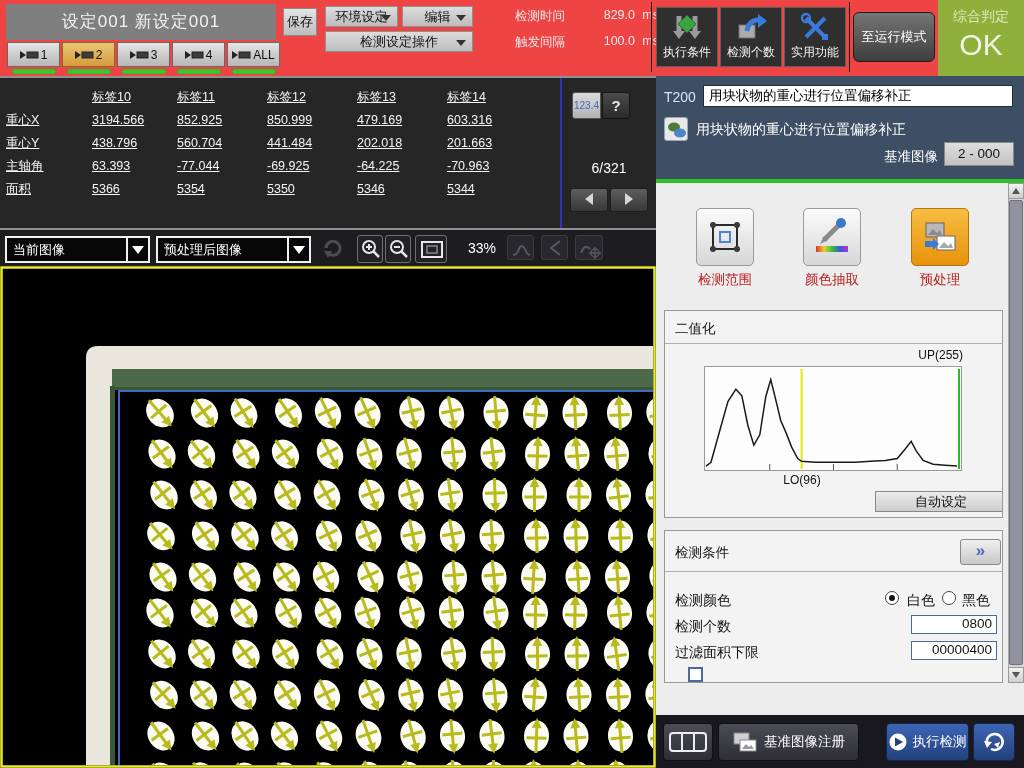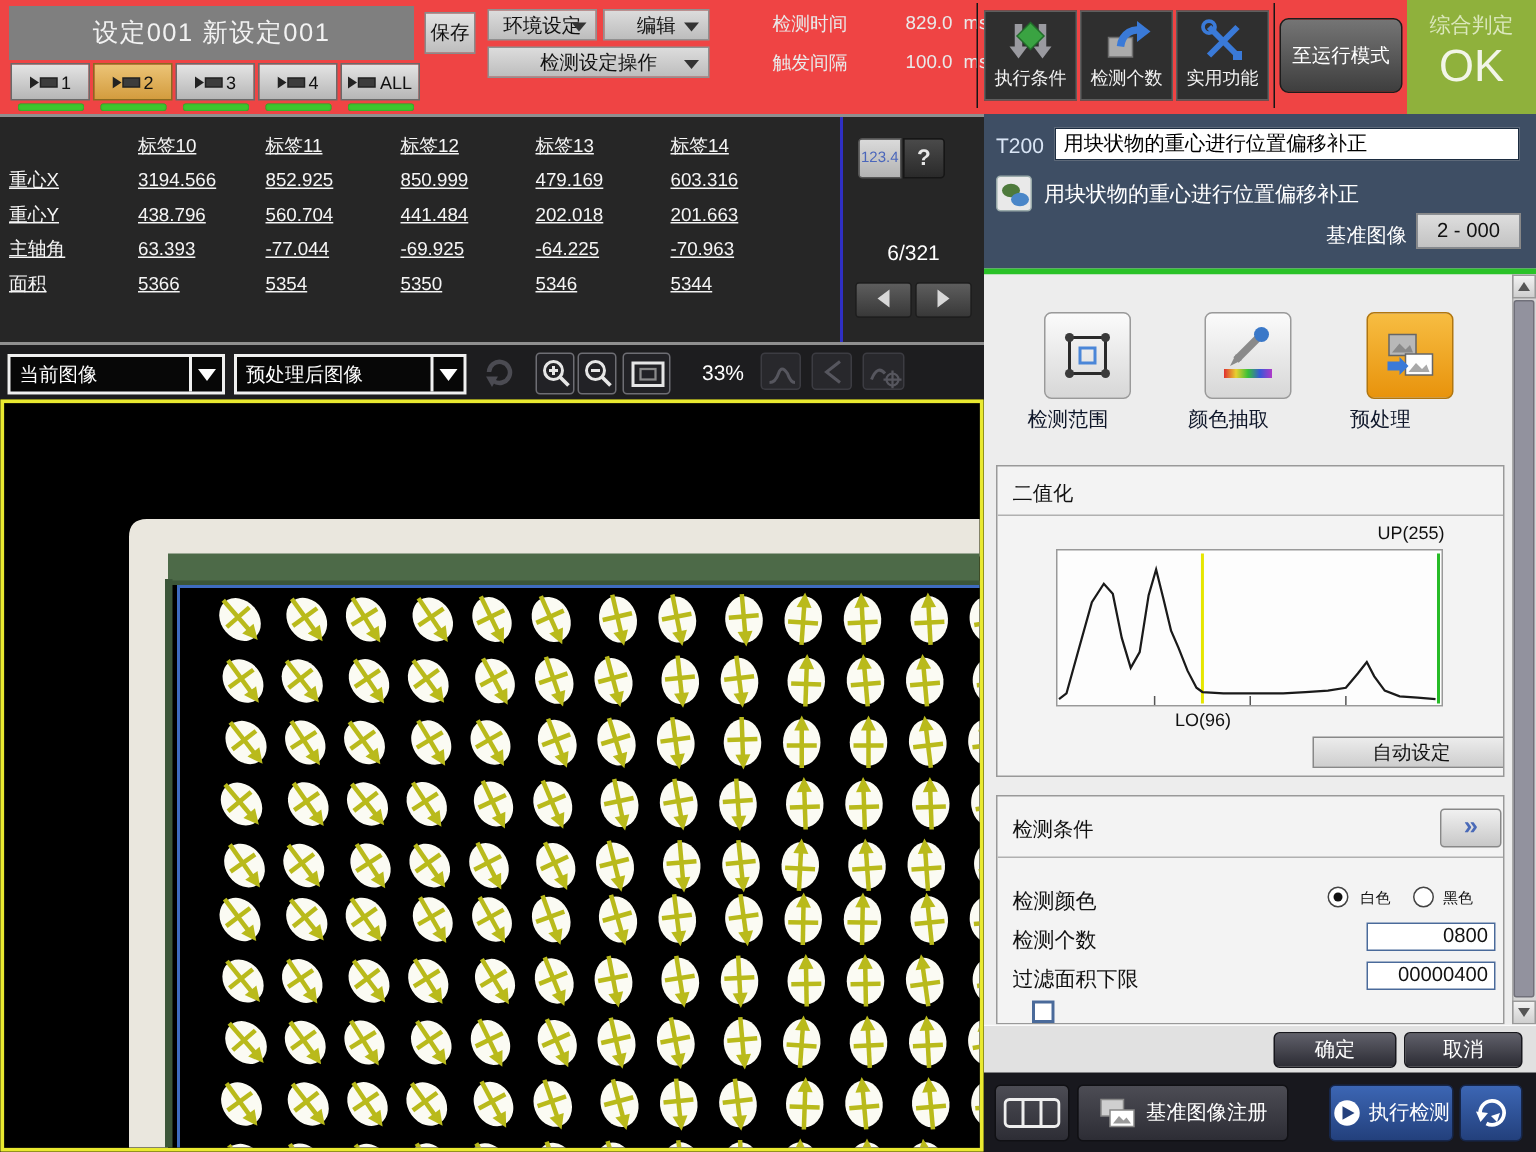--- a/index.html
+++ b/index.html
@@ -112,21 +112,21 @@
             border:1px solid #999; display:flex; align-items:center; justify-content:center; }
   .sb-up { top:0; } .sb-down { top:484px; }
   .sb-up i { width:0;height:0;border-left:4px solid transparent;border-right:4px solid transparent;border-bottom:6px solid #555; }
   .sb-down i { width:0;height:0;border-left:4px solid transparent;border-right:4px solid transparent;border-top:6px solid #555; }
   .sb-thumb { position:absolute; left:353px; top:17px; width:14px; height:465px; background:#92929e;
               border:1px solid #70707a; border-radius:2px; }
 
   .rp-tool { position:absolute; top:25px; width:58px; height:58px; border:1px solid #9a9a9a; border-radius:5px;
              background:linear-gradient(#fbfbfb,#d7d7d7); display:flex; align-items:center; justify-content:center; }
   .rp-tool.active { background:linear-gradient(#f7bd42,#e8930c); border-color:#b07610; }
-  .rp-tool-label { position:absolute; top:88px; width:80px; text-align:left; font-size:13.5px; color:#0f172a; }
+  .rp-tool-label { position:absolute; top:88px; width:80px; text-align:center; font-size:13.5px; color:#b91c1c; }
 
   .box { position:absolute; left:8px; width:339px; background:#f3f3f3; border:1px solid #999; overflow:hidden; }
   .box-title { position:absolute; left:10px; font-size:13.5px; color:#111; }
   #bin-box { top:127px; height:208px;padding-left:16px; }
   #bin-sep { position:absolute; left:0; top:32px; width:337px; height:1px; background:#b0b0b0; }
   #hist-wrap { position:absolute; left:39px; top:55px; width:258px; height:105px; background:#fdfdfd;
                border:1px solid #999; }
   #up-label { position:absolute; left:200px; top:37px; width:98px; text-align:right; font-size:12px; color:#111; }
   #lo-label { position:absolute; left:106px; top:162px; width:62px; text-align:center; font-size:12px; color:#111; }
   #auto-btn { position:absolute; left:210px; top:180px; width:132px; height:21px;
@@ -135,21 +135,21 @@
 
   #cond-box { top:347px; height:153px; }
   #cond-sep { position:absolute; left:0; top:40px; width:337px; height:1px; background:#b0b0b0; }
   #expand-btn { position:absolute; left:295px; top:8px; width:41px; height:26px;
                 background:linear-gradient(#f0f0f0,#c8c8c8); border:1px solid #888; border-radius:3px;
                 color:#4a6ab8; font-size:17px; font-weight:bold; line-height:22px; text-align:center; }
   .cond-label { position:absolute; left:10px; font-size:14px; color:#111; }
   .radio { position:absolute; width:14px; height:14px; border:1.5px solid #444; border-radius:50%; background:#fff; }
   .radio.sel::after { content:''; position:absolute; left:3px; top:3px; width:6px; height:6px;
                       border-radius:50%; background:#111; }
-  .radio-label { position:absolute; font-size:10px; color:#111; }
+  .radio-label { position:absolute; font-size:14px; color:#111; }
   .num-input { position:absolute; left:246px; width:86px; height:19px; background:#fff;
                border:1.5px solid #4a6a9a; font-size:13.5px; color:#111; text-align:right;
                line-height:16px; padding-right:4px; }
   #partial-check { position:absolute; left:23px; top:136px; width:15px; height:15px;
                    border:2px solid #4a6a9a; background:#fff; }
 
   .ok-bar { position:absolute; left:0; top:607px; width:368px; height:32px; background:#e1e1e1;
             border-top:1px solid #fafafa; }
   .dark-btn { position:absolute; top:4px; height:24px; background:linear-gradient(#60606a,#2c2c34);
               border:1px solid #17171d; border-radius:4px; color:#fff; font-size:13.5px; font-family:inherit; }
@@ -1270,24 +1270,20 @@
         <div class="radio" style="left:277px;top:60px"></div>
         <div class="radio-label" style="left:297px;top:61px">黑色</div>
         <div class="cond-label" style="top:87px">检测个数</div>
         <div class="num-input" style="top:84px">0800</div>
         <div class="cond-label" style="top:113px">过滤面积下限</div>
         <div class="num-input" style="top:110px">00000400</div>
         <div id="partial-check"></div>
       </div>
     </div>
 
-    <div class="ok-bar">
-      <button class="dark-btn" id="ok-btn">确定</button>
-      <button class="dark-btn" id="cancel-btn">取消</button>
-    </div>
 
     <div class="bottom-bar">
       <div class="bb-btn" id="film-btn">
         <svg width="38" height="24">
           <rect x="1" y="3" width="36" height="18" rx="3" stroke="#eee" stroke-width="2" fill="none"></rect>
           <line x1="13" y1="3" x2="13" y2="21" stroke="#eee" stroke-width="2"></line>
           <line x1="25" y1="3" x2="25" y2="21" stroke="#eee" stroke-width="2"></line>
         </svg>
       </div>
       <div class="bb-btn" id="register-btn">

